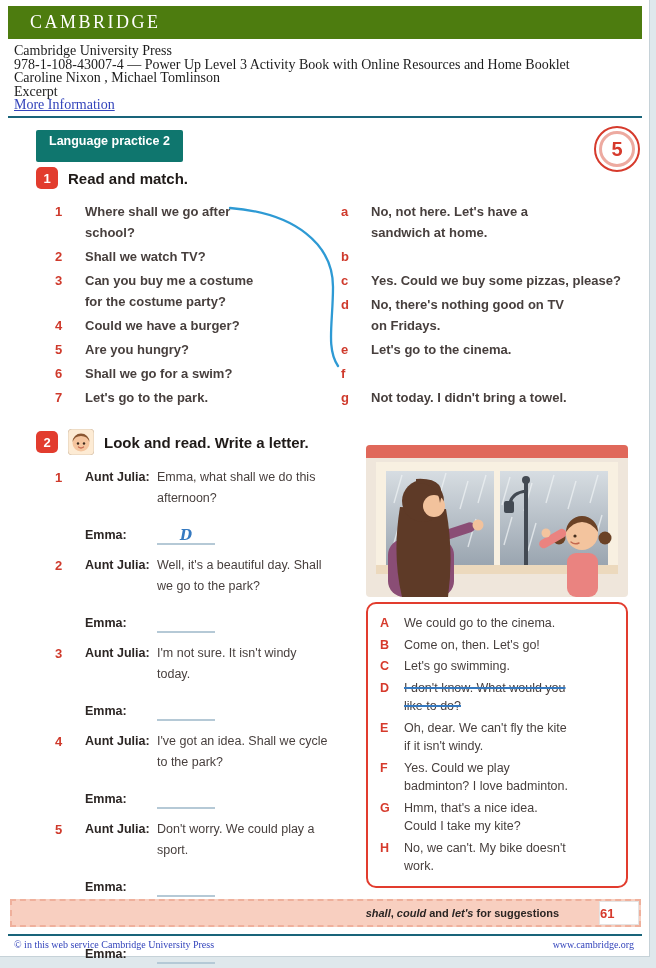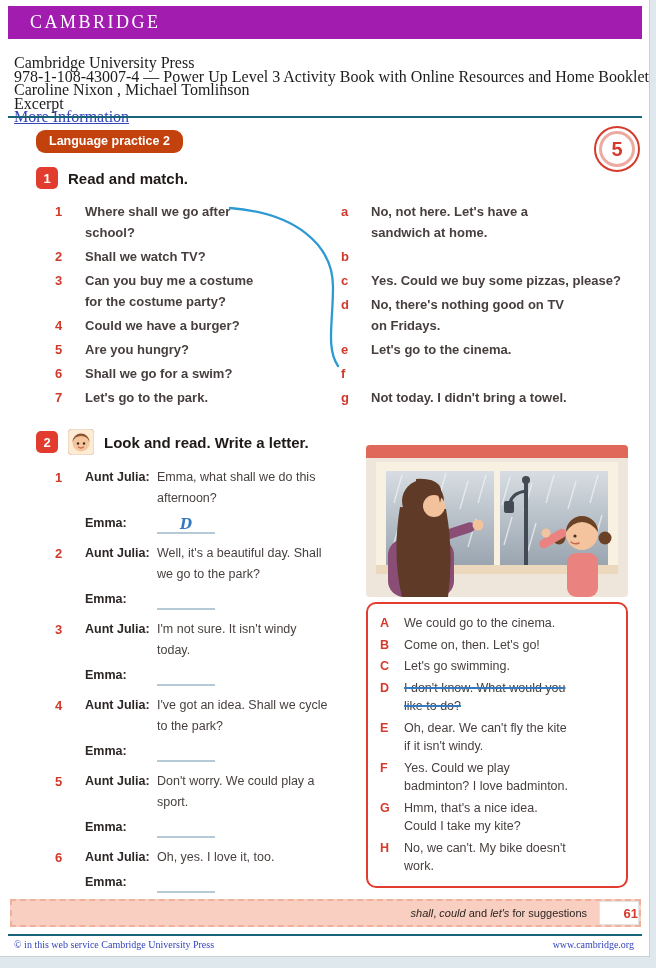--- a/index.html
+++ b/index.html
@@ -8,32 +8,32 @@
     position: relative; width: 656px; height: 968px;
     background: #dfe8ec; overflow: hidden;
     font-family: "Liberation Sans", sans-serif;
   }
   .page {
     position: absolute; left: 0; top: 0; width: 650px; height: 957px;
     background: #fff; box-shadow: inset -1px -1px 0 #c6d2d8;
   }
   
   .brand-bar { position: absolute; left: 8px; top: 6px; width: 634px; height: 33px;
-    background: #a21caf; display: flex; align-items: center; }
+    background: #4d7c0f; display: flex; align-items: center; }
   .brand-text { font-family: "Liberation Serif", serif; color: #fff; font-size: 18px;
     letter-spacing: 2.5px; padding-left: 22px; }
-  .meta { position: absolute; left: 14px; top: 56px; font-family: "Liberation Serif", serif;
-    font-size: 16px; line-height: 13.5px; color: #1c1c1c; }
+  .meta { position: absolute; left: 14px; top: 44px; font-family: "Liberation Serif", serif;
+    font-size: 14px; line-height: 13.5px; color: #1c1c1c; }
   .meta .link { color: #3344bb; text-decoration: underline; cursor: pointer; }
   .rule { position: absolute; left: 8px; width: 634px; background: #19647a; }
   .rule-top { top: 116px; height: 2px; }
   .rule-bottom { top: 934px; height: 1.5px; }
   
-  .banner { position: absolute; left: 36px; top: 130px; background: #c2410c; color: #fff;
-    font-weight: bold; font-size: 12.5px; padding: 4px 13px 5px; border-radius: 9px; }
+  .banner { position: absolute; left: 36px; top: 130px; background: #0f766e; color: #fff;
+    font-weight: bold; font-size: 12.5px; padding: 4px 13px 14px; border-radius: 2px; }
   .unit-badge { position: absolute; left: 594px; top: 126px; width: 46px; height: 46px;
     border: 2px solid #d63a2c; border-radius: 50%; background: #fff;
     display: flex; align-items: center; justify-content: center; }
   .unit-inner { width: 36px; height: 36px; border: 3px solid #edaaa0; border-radius: 50%;
     display: flex; align-items: center; justify-content: center; }
   .unit-num { color: #d63a2c; font-weight: bold; font-size: 20px; }
   
   .ex { position: absolute; left: 36px; width: 592px; }
   .ex1 { top: 167px; height: 262px; }
   .ex2 { top: 429px; height: 468px; }
@@ -50,41 +50,41 @@
   .mnum { width: 30px; flex: none; color: #cf3a2c; font-weight: bold; font-size: 13px; line-height: 21px; }
   .mtext { color: #473f3d; font-size: 13px; line-height: 21px; white-space: pre-line; font-weight: bold; }
   .match-svg { position: absolute; left: 0; top: 0; pointer-events: none; }
   
   .dialogue { width: 330px; padding-left: 19px; }
   .d-item { margin-bottom: 9px; }
   .d-row { display: flex; }
   .d-num { width: 30px; flex: none; color: #cf3a2c; font-weight: bold; font-size: 13px; line-height: 21px; }
   .d-speaker { width: 72px; flex: none; font-weight: bold; color: #2c2624; font-size: 12.5px; line-height: 21px; }
   .d-text { color: #473f3d; font-size: 12.5px; line-height: 21px; white-space: pre-line; }
-  .d-emma { display: flex; margin-top: 4px; align-items: flex-end; }
+  .d-emma { display: flex; margin-top: 16px; }
   .d-blank { width: 58px; border-bottom: 2px solid #b5c9d6; text-align: center; height: 19px; margin-top: 1px; }
   .answer-val { color: #3579c0; font-family: "DejaVu Serif", serif; font-style: italic;
     font-weight: bold; font-size: 14px; }
   
   .right-col { position: absolute; left: 330px; top: 16px; width: 262px; }
   .art { display: block; width: 262px; height: 152px; border-radius: 4px; }
   .options-box { margin-top: 5px; border: 2.5px solid #e23c2e; border-radius: 10px;
     padding: 10px 10px 7px 12px; background: #fff; }
   .o-row { display: flex; margin-bottom: 3px; }
   .o-let { width: 24px; flex: none; color: #d63a2c; font-weight: bold; font-size: 12.5px; line-height: 18.5px; }
   .o-text { color: #473f3d; font-size: 12.5px; line-height: 18.5px; white-space: pre-line; }
   .struck { text-decoration: line-through; text-decoration-color: #3579c0; text-decoration-thickness: 2px; }
   
   .band { position: absolute; left: 10px; top: 899px; width: 631px; height: 28px;
     background: #f8cfc0; border: 2px dashed #efb09c;
     display: flex; align-items: center; justify-content: flex-end; }
-  .tip { white-space: pre; font-size: 11px; font-weight: normal; color: #2b2523; padding-right: 52px; margin-left: 16px; }
+  .tip { white-space: pre; font-size: 11px; font-weight: bold; color: #2b2523; padding-right: 80px; margin-left: 16px; }
   .tip .it { font-style: italic; }
   .pagenum-box { position: absolute; right: 0; top: 0; bottom: 0; width: 40px; background: #fff;
-    border: 1px solid #e4e4e4; display: flex; align-items: center; justify-content: flex-end; }
+    border: 1px solid #e4e4e4; display: flex; align-items: center; justify-content: flex-start; }
   .pagenum { color: #d63a2c; font-weight: bold; font-size: 13px; }
   
   .footer-links { position: absolute; left: 14px; top: 939px; width: 620px;
     display: flex; justify-content: space-between;
     font-family: "Liberation Serif", serif; font-size: 10px; }
   .footer-links .link { color: #3344bb; cursor: pointer; }
 </style>
 </head>
 <body>
 

